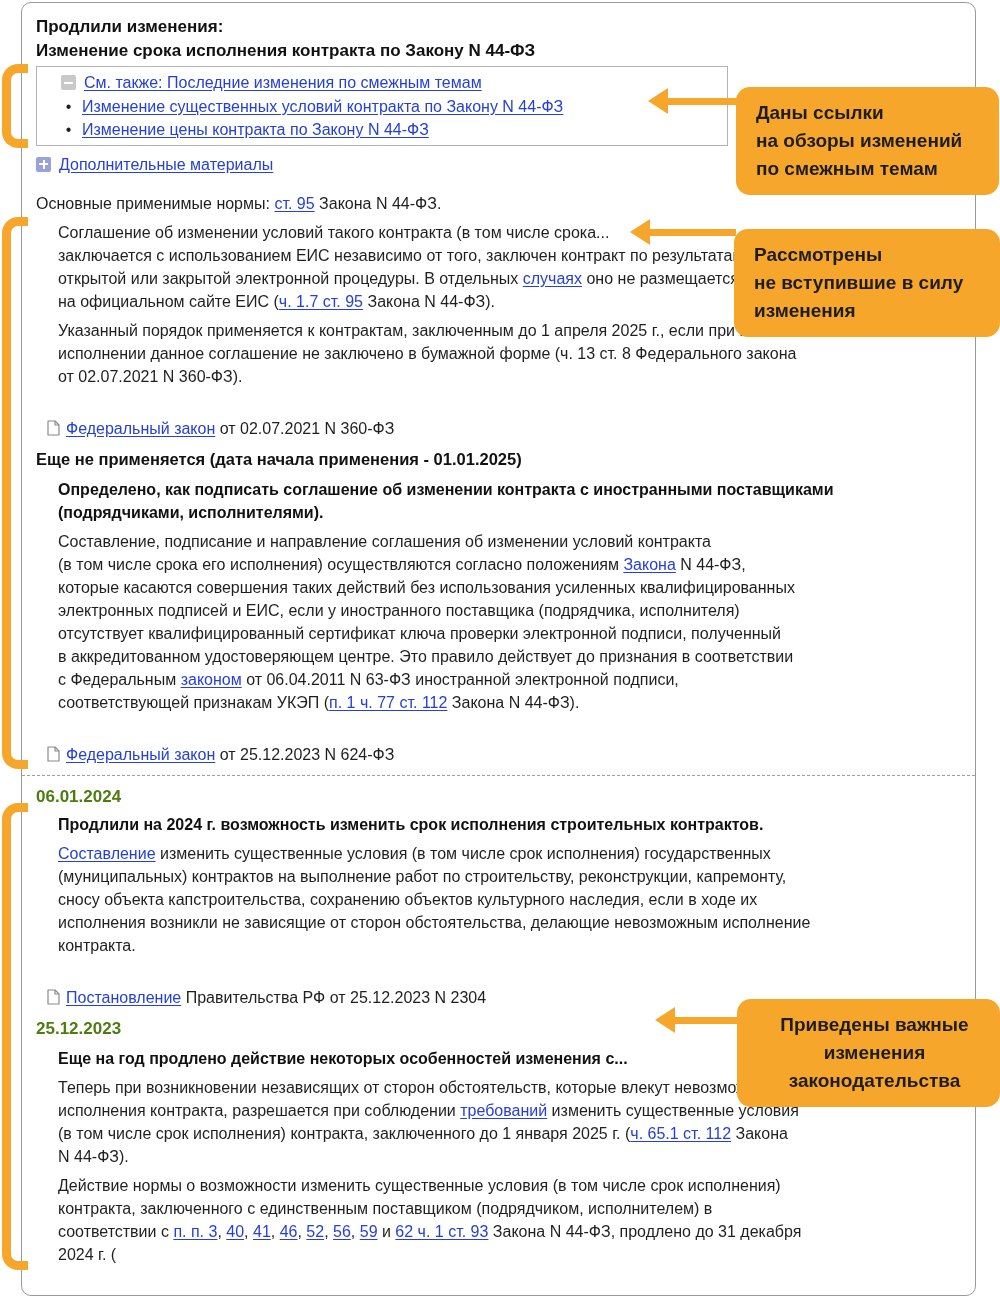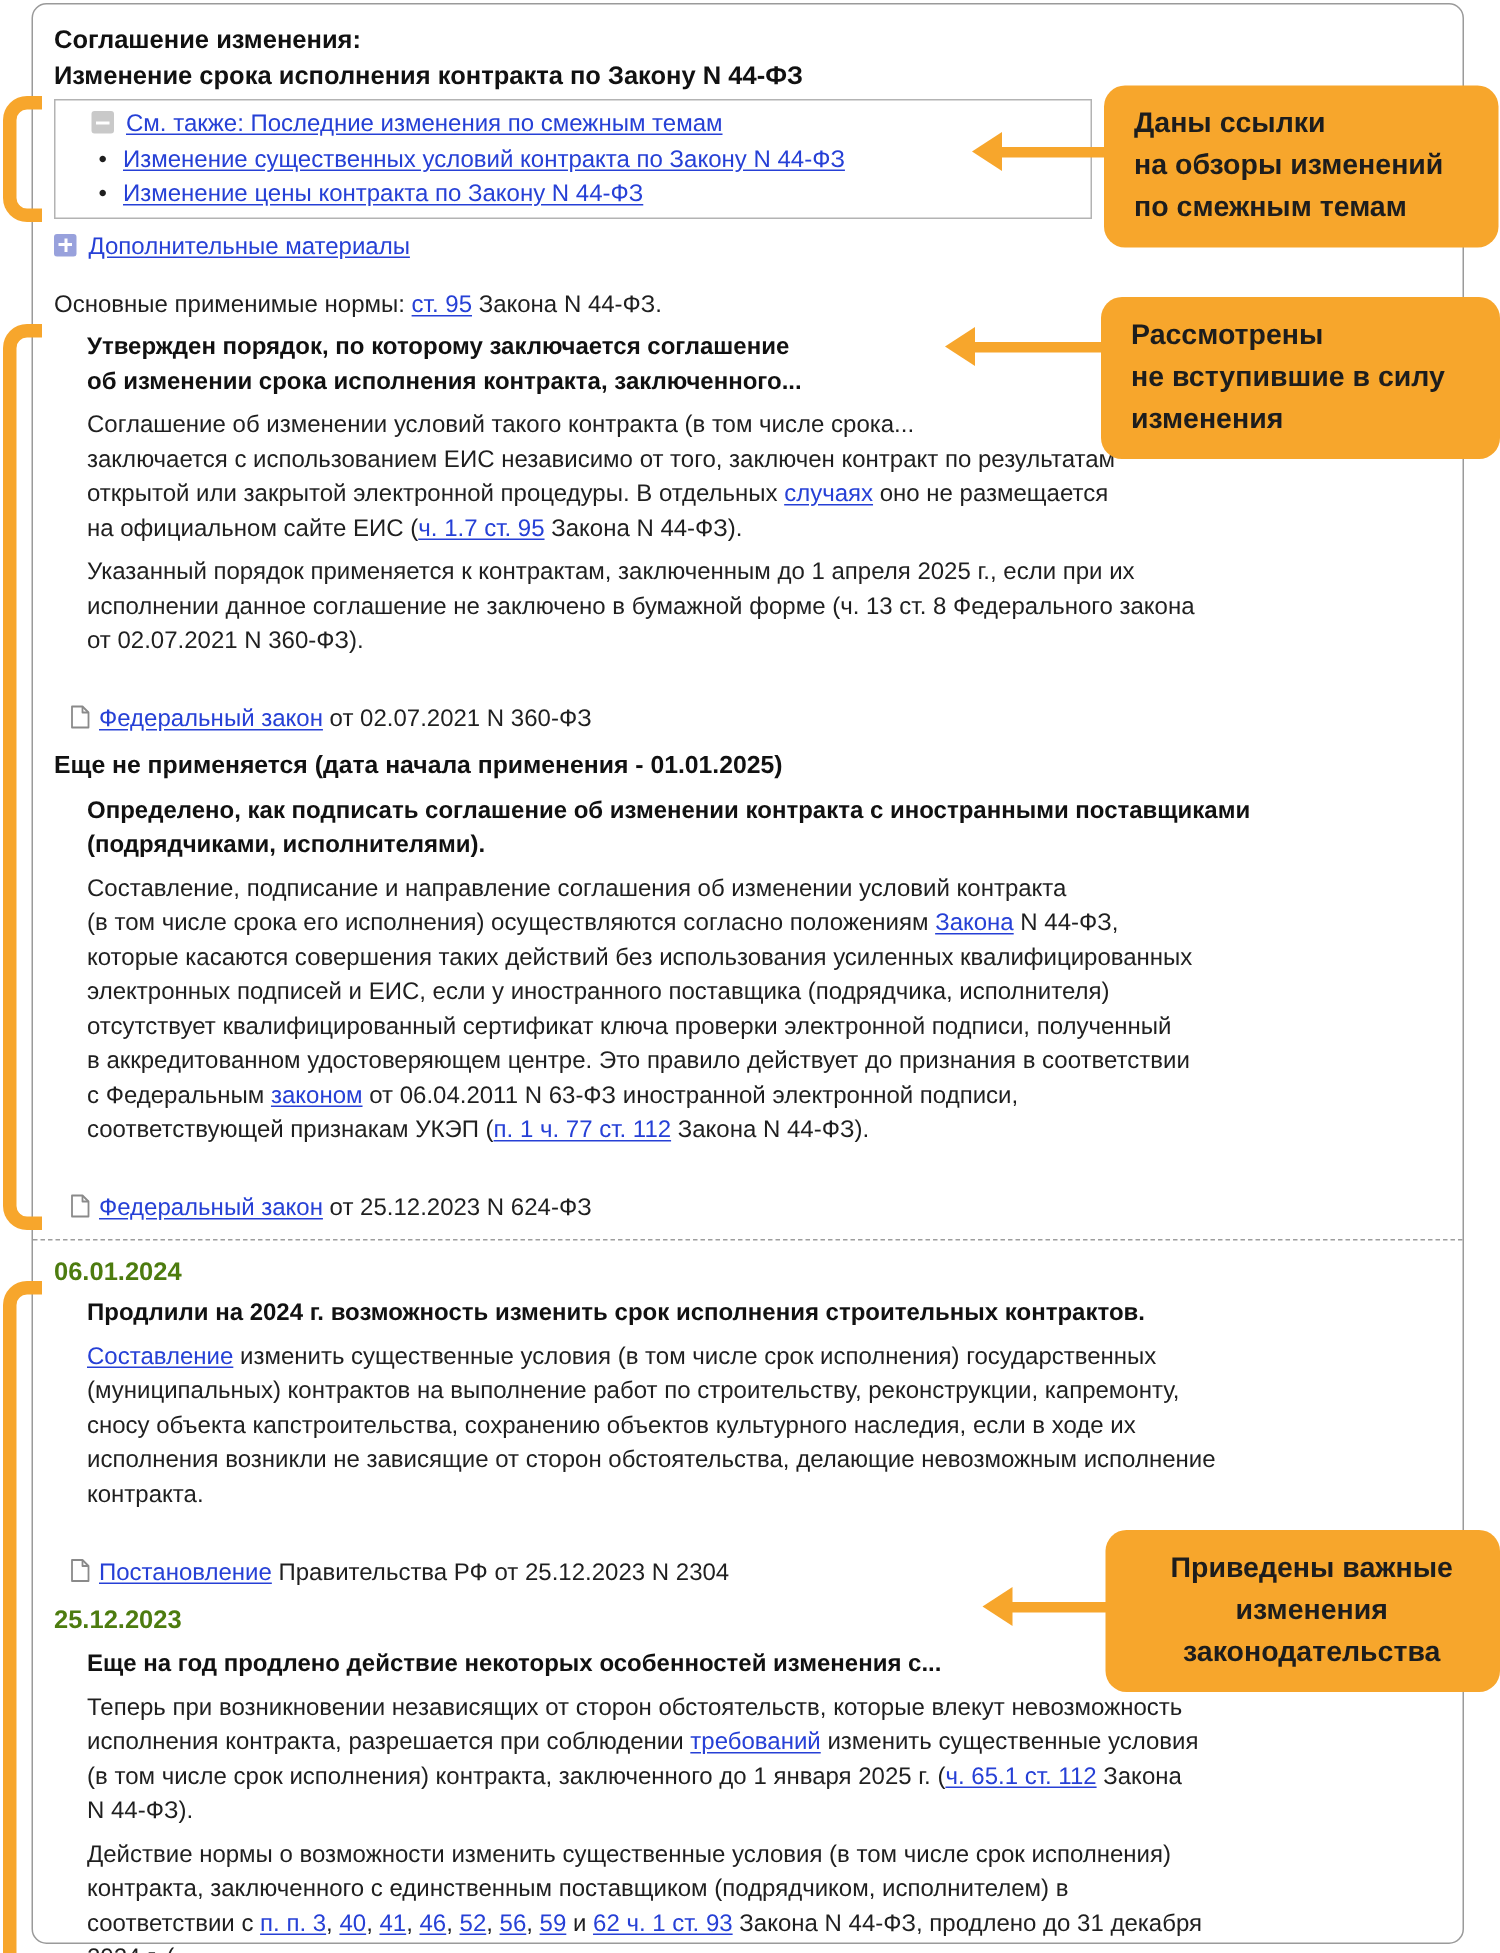--- a/index.html
+++ b/index.html
@@ -68,20 +68,21 @@
   .bracket.b1{top:-2px;bottom:-2px;}
   .bracket.b2{top:-4px;bottom:-3px;}
   .bracket.b3{top:-10px;bottom:-4px;}
 
   .callout{
     position:absolute;z-index:5;box-sizing:border-box;
     background:#f7a62c;border-radius:14px;
     padding:12px 8px 12px 20px;
     font-weight:700;font-size:19px;line-height:28px;color:#1d1d1d;
     white-space:pre-line;
+    margin-top:30px;
   }
   .arrow-shaft{position:absolute;z-index:5;height:7px;background:#f7a62c;}
   .arrow-head{
     position:absolute;z-index:5;width:0;height:0;
     border-top:13px solid transparent;border-bottom:13px solid transparent;
     border-right:20px solid #f7a62c;
   }
   
   .callout.c1{left:700px;top:-9px;width:263px;}
   .arrow-shaft.c1{left:630px;top:32px;width:72px;}
@@ -96,21 +97,21 @@
   .arrow-head.c3{left:619px;top:-10px;}
 </style>
 </head>
 <body>
 
 <div class="canvas">
   <div class="page">
     <div class="content">
 
       <div class="title">
-        <div>Соглашение изменения:</div>
+        <div>Продлили изменения:</div>
         <div>Изменение срока исполнения контракта по Закону N 44-ФЗ</div>
       </div>
 
       <div class="region">
         <div class="see-box">
           <div class="see-row">
             <span class="minus-icon"></span><a class="lnk" href="#">См. также: Последние изменения по смежным темам</a>
           </div>
           <div class="see-row">
             <span class="bullet">•</span><a class="lnk" href="#">Изменение существенных условий контракта по Закону N 44-ФЗ</a>
@@ -135,22 +136,20 @@
 
 
       <div class="region">
         <div class="bracket b2"></div>
         <div class="callout c2">Рассмотрены
 не вступившие в силу
 изменения</div>
         <div class="arrow-shaft c2"></div>
         <div class="arrow-head c2"></div>
 
-        <div class="sub" style="margin-top:5px">Утвержден порядок, по которому заключается соглашение
-об изменении срока исполнения контракта, заключенного...</div>
         <div class="para"><span>Соглашение об изменении условий такого контракта (в том числе срока...
 заключается с использованием ЕИС независимо от того, заключен контракт по результатам
 открытой или закрытой электронной процедуры. В отдельных </span><a href="#" class="lnk">случаях</a><span> оно не размещается
 на официальном сайте ЕИС (</span><a href="#" class="lnk">ч. 1.7 ст. 95</a><span> Закона N 44-ФЗ).</span></div>
         <div class="para"><span>Указанный порядок применяется к контрактам, заключенным до 1 апреля 2025 г., если при их
 исполнении данное соглашение не заключено в бумажной форме (ч. 13 ст. 8 Федерального закона
 от 02.07.2021 N 360-ФЗ).</span></div>
         <div class="doc-line">
           <svg class="doc-icon" width="13" height="16" viewBox="0 0 13 16">
               <path d="M1 1h7l4 4v10H1z" fill="#fff" stroke="#8a8a8a" stroke-width="1.2" stroke-linejoin="round"></path>

